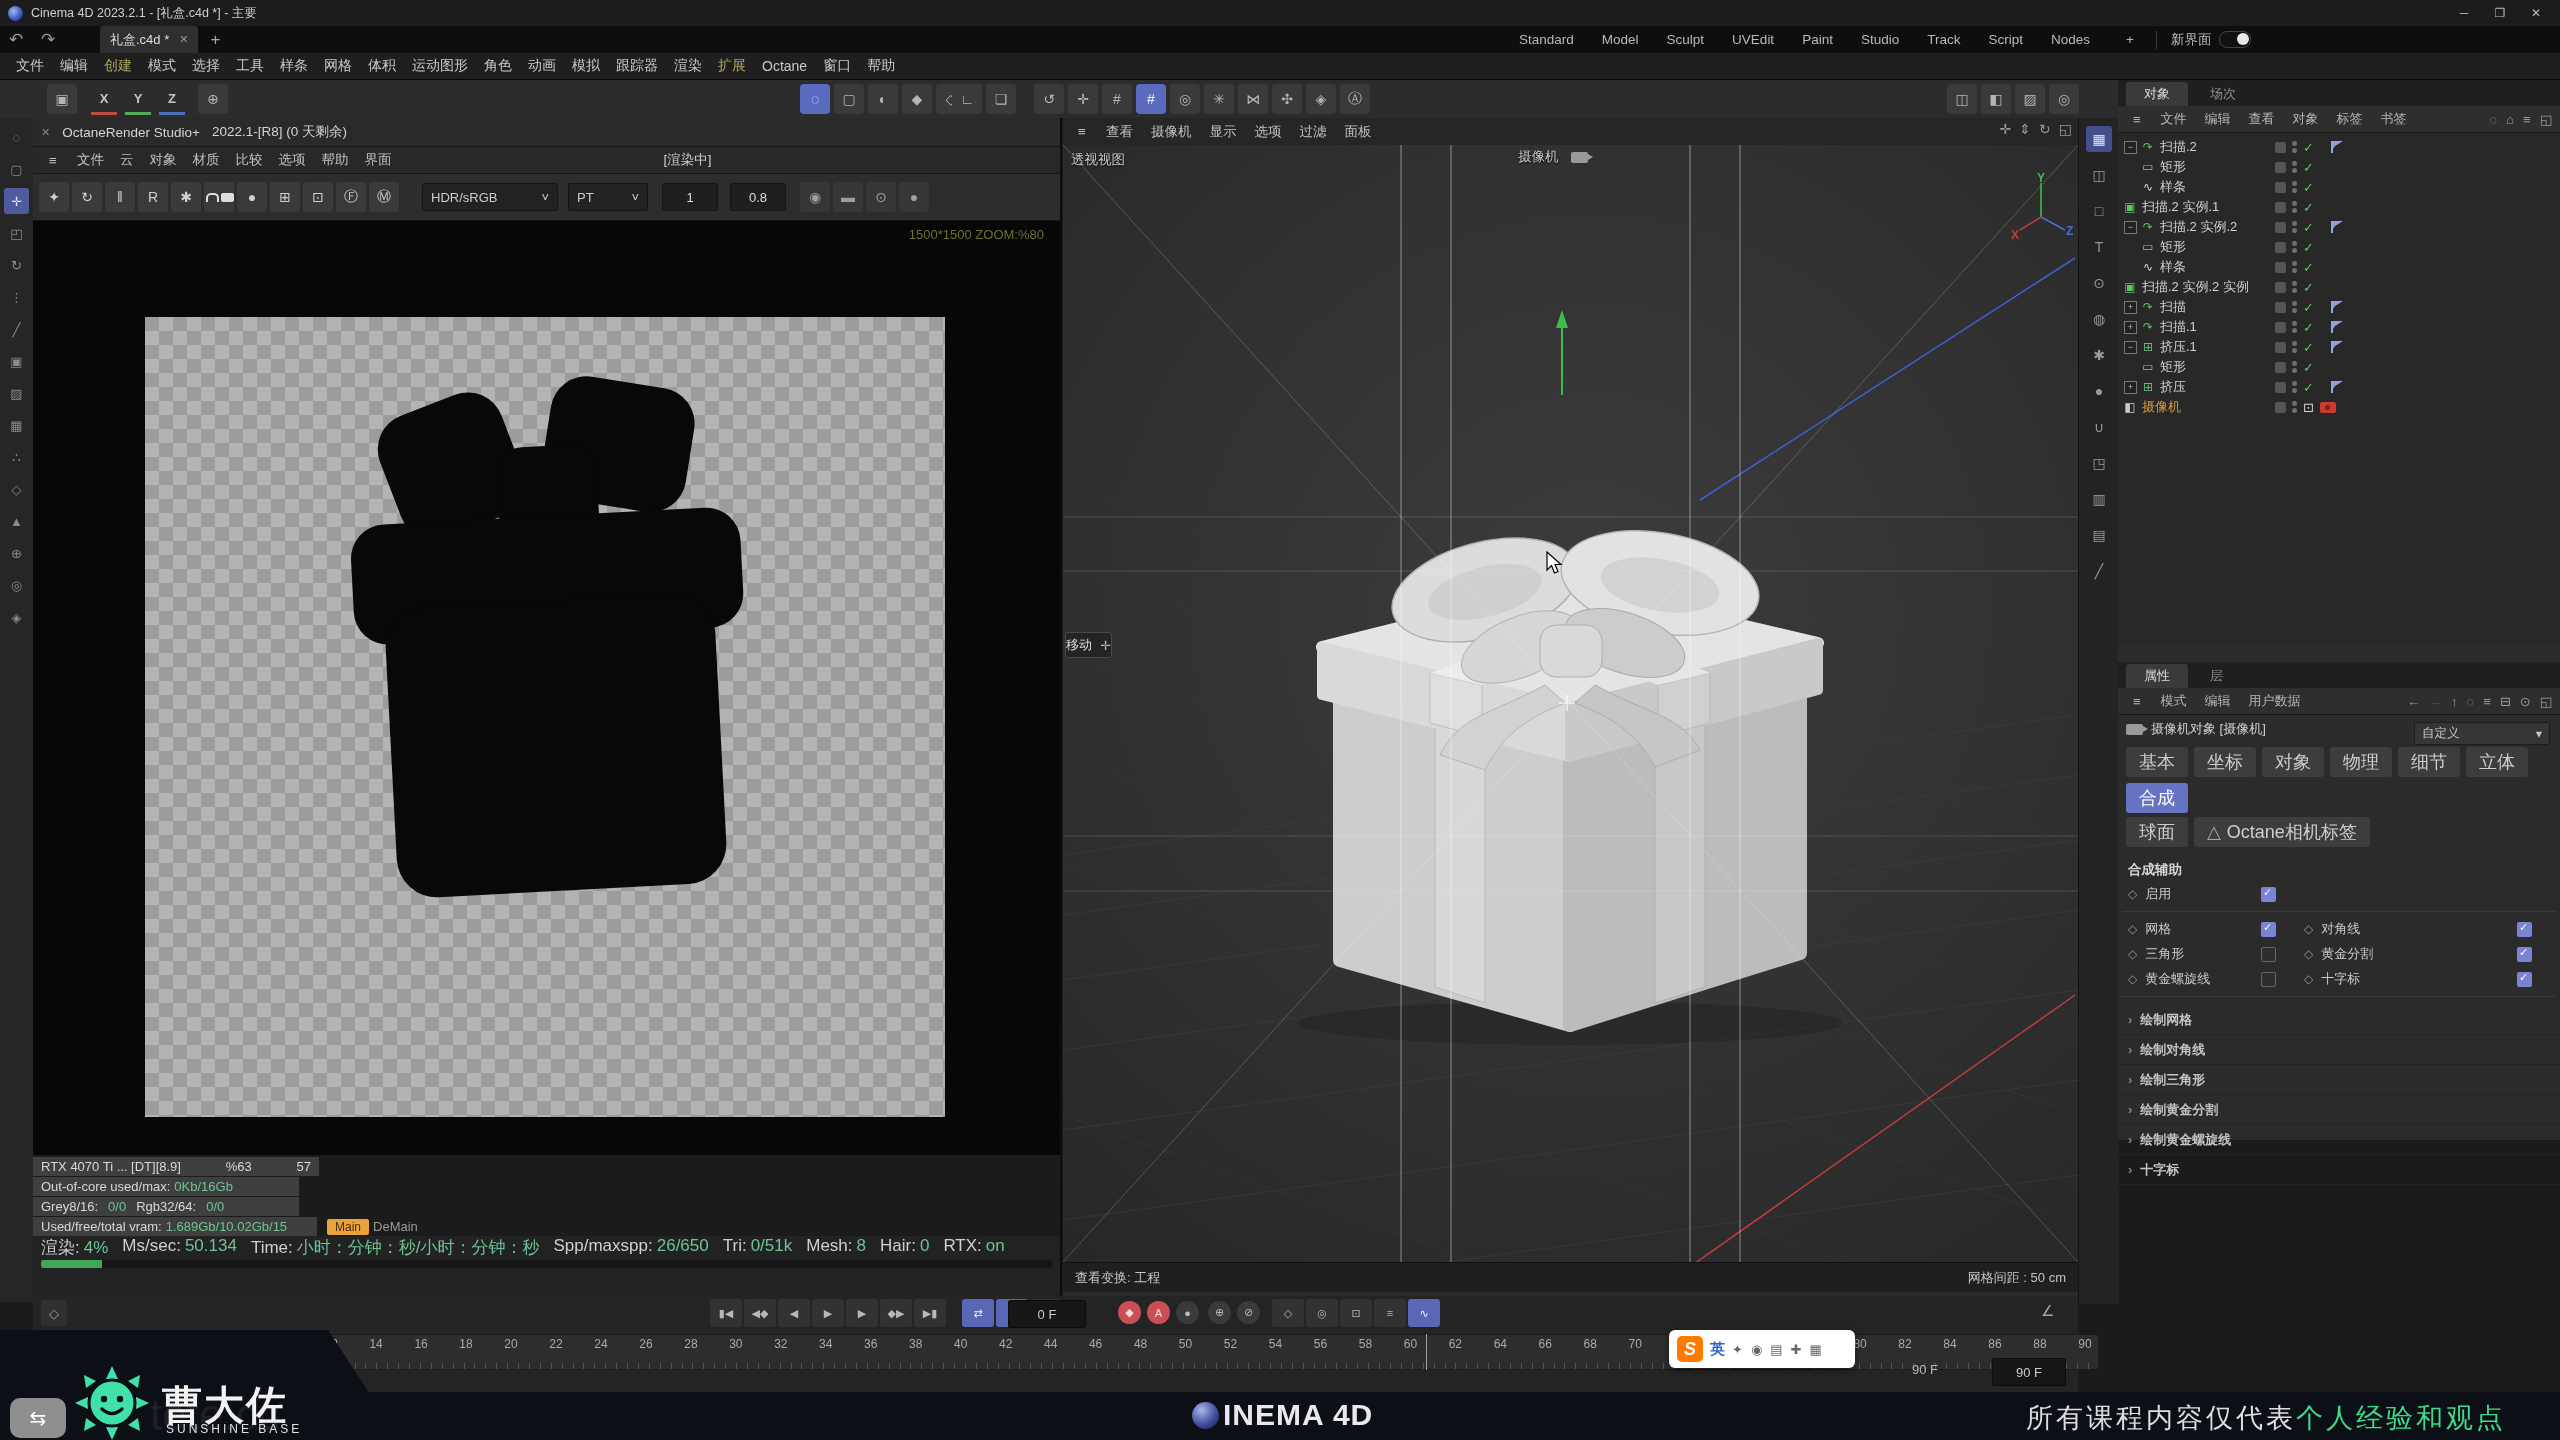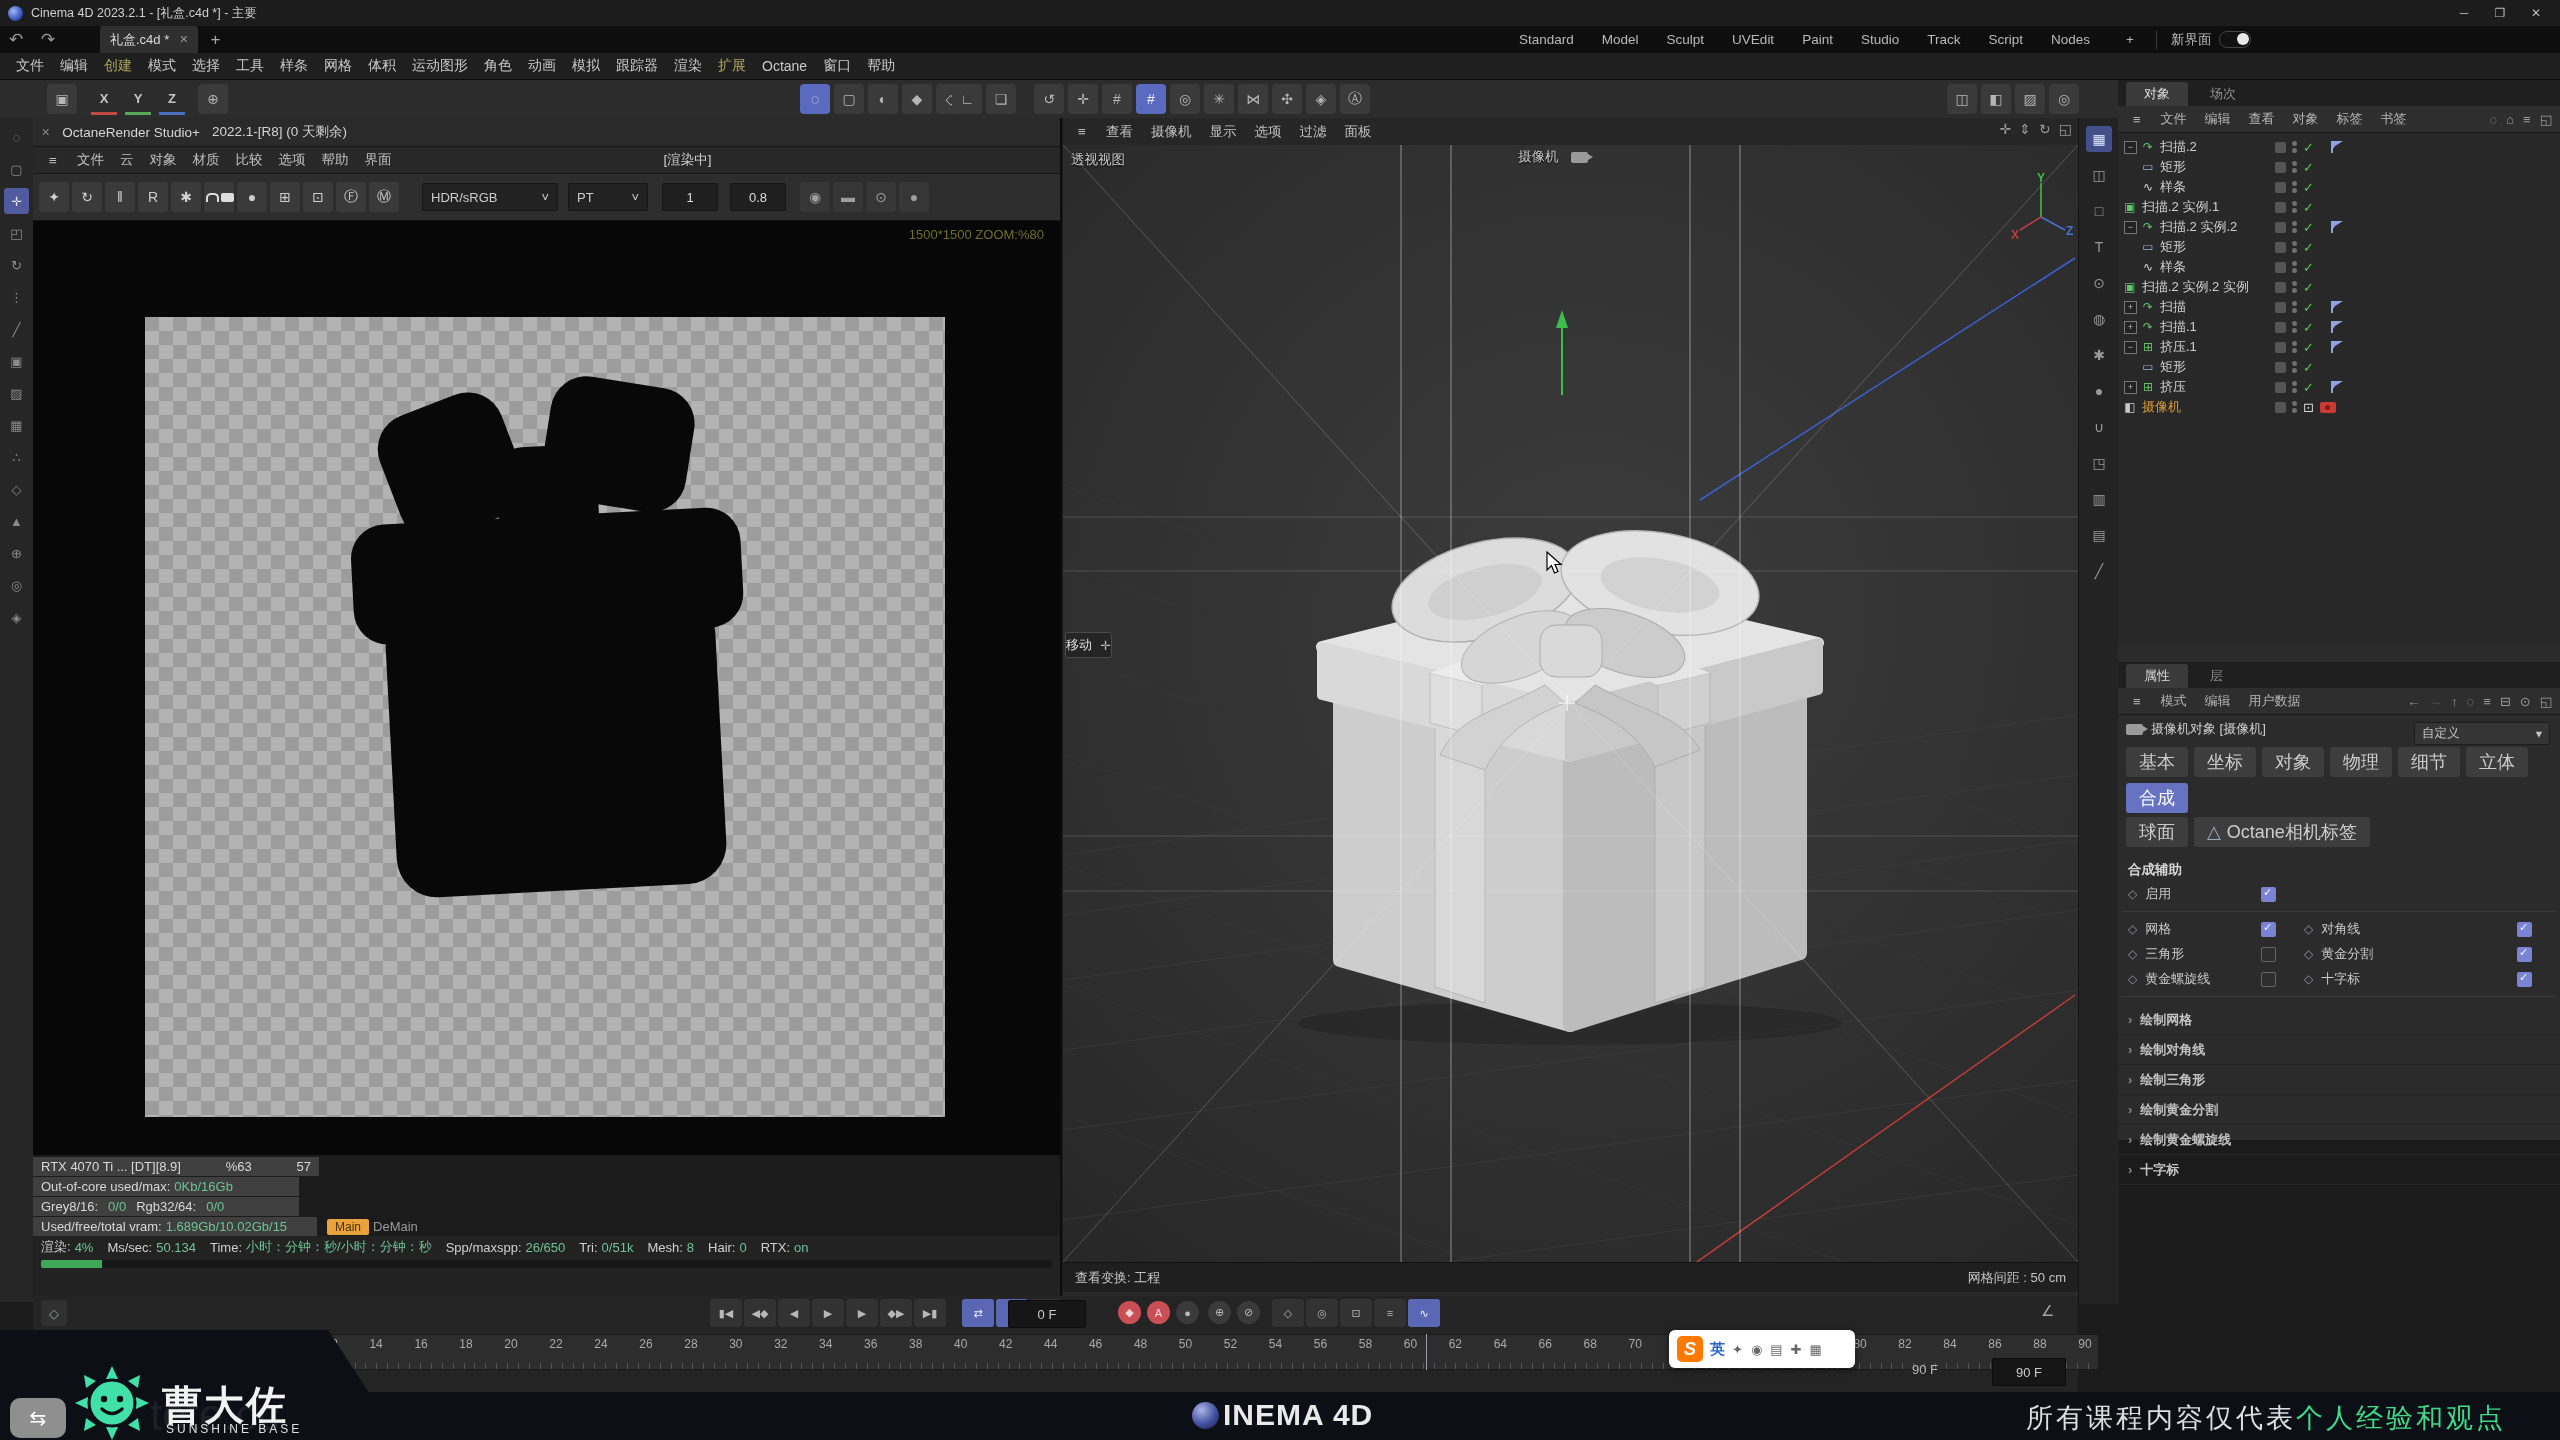--- a/index.html
+++ b/index.html
@@ -48,21 +48,21 @@
   #occheck{height:22px;color:#bf6f2e;font-size:13px;padding-left:8px;background:#1a1a1a;display:flex;align-items:center}
   #ocview{position:relative;height:934px;background:#070707;overflow:hidden}
   #oczoom{position:absolute;right:16px;top:6px;color:#6f6f2e;font-size:13px}
   #checker{position:absolute;left:112px;top:96px;width:800px;height:800px;
     background:repeating-conic-gradient(#b3b3b3 0 25%,#9c9c9c 0 50%);background-size:28px 28px;}
   .gpuband{display:flex;flex-direction:column;gap:1px;background:#1b1b1b;padding-top:2px}
   .gpurow{height:19px;display:flex;align-items:center;font-size:13px;color:#d8d8d8}
   .gpurow .box{background:#3f3f3f;height:19px;display:flex;align-items:center;padding:0 8px;gap:4px}
   .gv{color:#6fc394}
   .badge{background:#e8a33c;color:#4a3008;border-radius:2px;padding:0 8px;height:16px;display:flex;align-items:center;margin-left:10px;font-size:12px}
-  #rstats{height:22px;display:flex;align-items:center;gap:14px;padding-left:8px;font-size:13px;color:#d0d0d0}
+  #rstats{height:22px;display:flex;align-items:flex-start;gap:14px;padding-left:8px;font-size:17px;color:#d0d0d0}
   #rstats .rsv{color:#6fc394;margin-left:4px}
   #oprog{height:8px;background:#161616;margin:2px 8px 0 8px;border-radius:2px;overflow:hidden}
   #oprogfill{height:100%;background:#3da857}
   
   #vp{left:1063px;top:118px;width:1015px;height:1178px;background:#2a2a2a}
   #vpmenu{height:27px;display:flex;align-items:center;background:#262626;border-bottom:1px solid #121212;padding-left:6px;gap:2px;font-size:13.5px;color:#c0c0c0}
   #vpmenu .mi{padding:0 9px}
   #vpnav{position:absolute;right:6px;top:3px;display:flex;gap:8px;color:#9a9a9a;font-size:14px}
   #scene{position:absolute;left:0;top:27px;width:1015px;height:1117px;overflow:hidden;
     background:radial-gradient(circle at 52% 42%,#3c3c3c 0%,#313131 55%,#272727 100%)}

